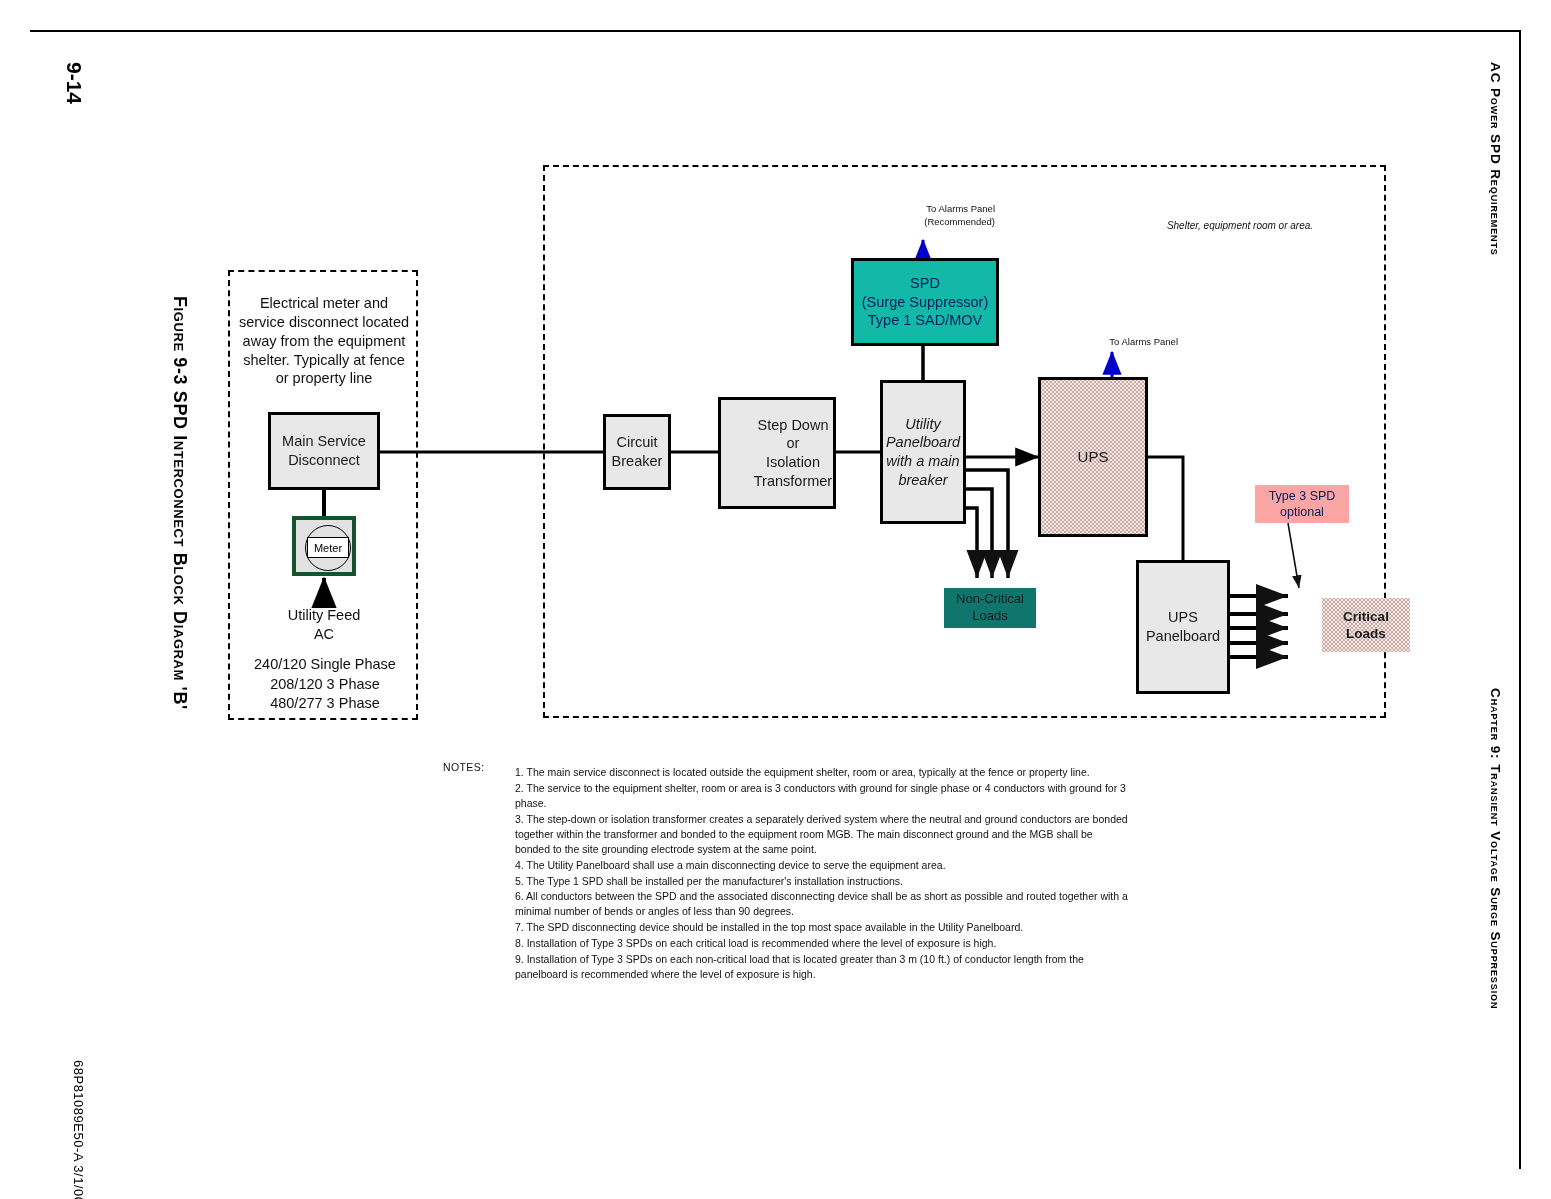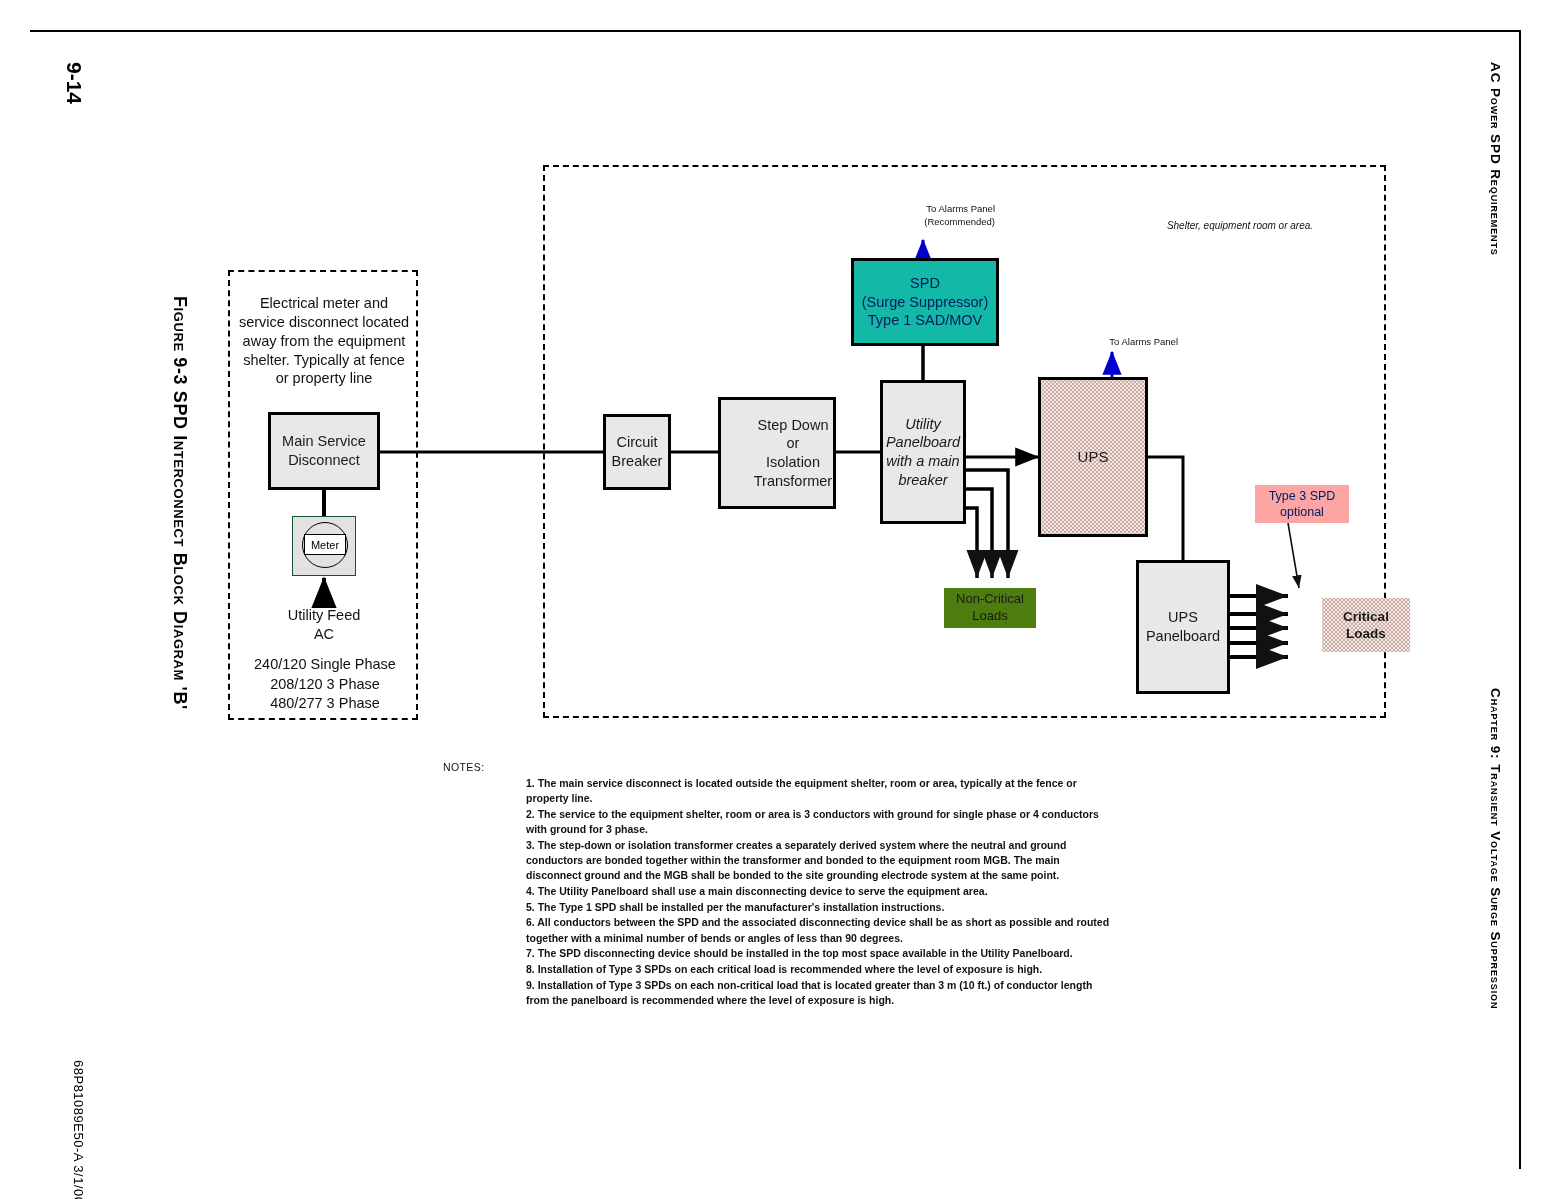--- a/index.html
+++ b/index.html
@@ -149,31 +149,31 @@
   #critical-loads {
     left: 1290px; top: 598px; width: 88px; height: 54px;
     border: none;
     font-weight: bold;
     font-size: 13.5px;
     margin-left: 32px;
   }
 
   #non-critical-loads {
     left: 944px; top: 588px; width: 92px; height: 40px;
-    background: #4d7c0f;
+    background: #0f766e;
     border: none;
     font-size: 13px;
   }
 
   
   #meter-box {
     position: absolute;
     left: 292px; top: 516px;
     width: 64px; height: 60px;
-    border: 1px solid #14532d;
+    border: 4px solid #14532d;
     background: #e2e2e2;
     box-sizing: border-box;
     z-index: 5;
   }
   #meter-circle {
     position: absolute;
     left: 9px; top: 5px;
     width: 46px; height: 46px;
     border: 1.5px solid #000;
     border-radius: 50%;
@@ -224,24 +224,23 @@
     line-height: 1.45;
     color: #111;
   }
   #notes-label {
     position: absolute;
     left: 0; top: 0;
     font-size: 10.5px;
     letter-spacing: 0.4px;
   }
   #notes-list {
-    margin: 16px;
+    margin: 5px;
     padding: 0 0 0 67px;
     list-style: none;
-    font-weight: bold;
   }
   #notes-list li { margin: 0 0 0.5px 0; }
 
   
   #wires {
     position: absolute;
     left: 0; top: 0;
     width: 1551px; height: 1199px;
     pointer-events: none;
     z-index: 2;

